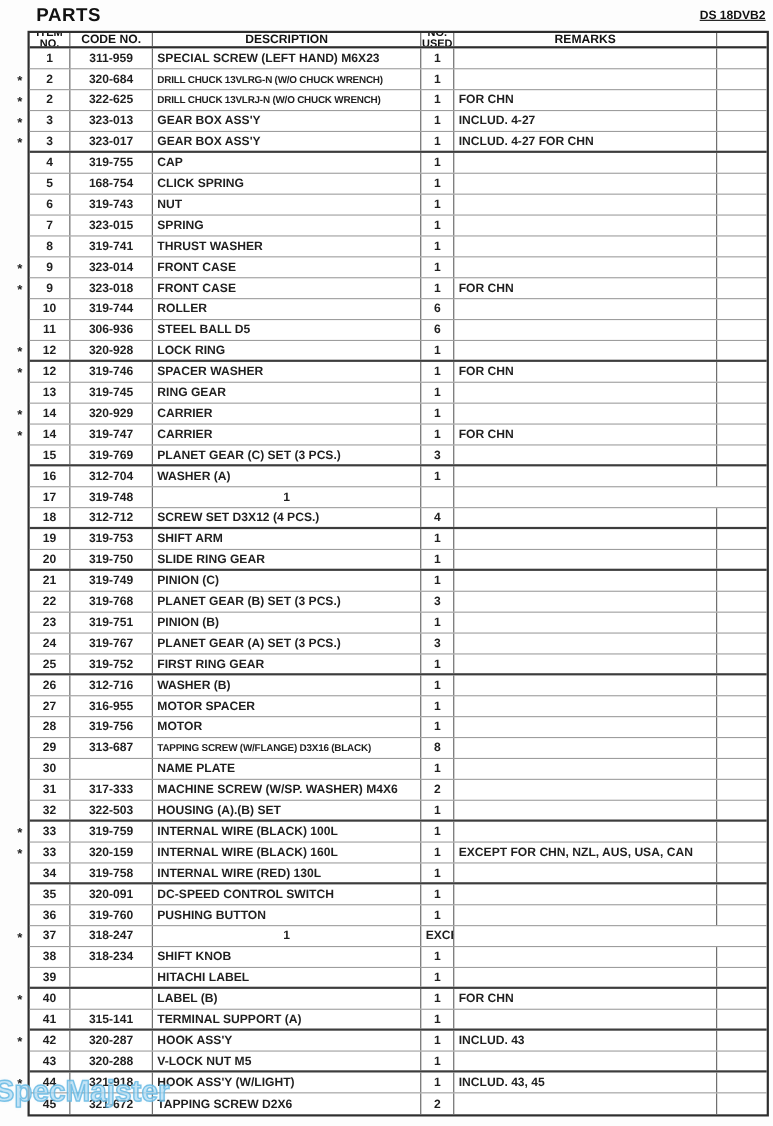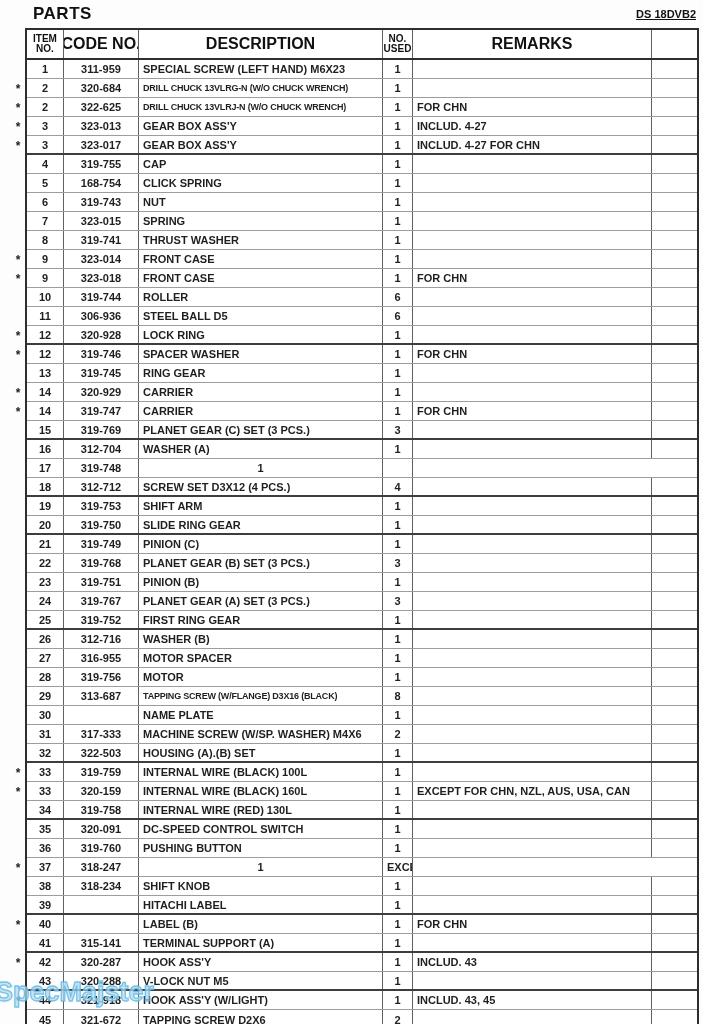--- a/index.html
+++ b/index.html
@@ -24,30 +24,30 @@
     border:2px solid #2e2e2e; box-sizing:border-box; background:#fff;
   }
   .row {
     position:relative; display:grid;
     grid-template-columns:37px 75px 244px 30px 239px 45px;
     height:19px; box-sizing:border-box;
     border-bottom:1px solid #9d9d9d;
   }
   .row.thick { border-bottom:2px solid #3d3d3d; }
   .row:last-child { border-bottom:none; }
-  .row.hdr { height:30px; border-bottom:2px solid #2e2e2e; }
+  .row.hdr { height:14px; border-bottom:2px solid #2e2e2e; }
   .cell {
     box-sizing:border-box; border-right:1px solid #606060;
     display:flex; align-items:center; overflow:hidden;
     font-size:11px; font-weight:bold; white-space:nowrap;
   }
   .cell:last-child { border-right:none; }
   .c-center { justify-content:center; }
   .c-left { justify-content:flex-start; padding-left:4px; }
-  .hdr .cell { justify-content:center; font-size:16px; color:#111; }
+  .hdr .cell { justify-content:center; font-size:11px; color:#111; }
   .hdr .two-line {
     white-space:pre-line; text-align:center; font-size:10px; line-height:10px;
   }
   .desc.small { font-size:9px; letter-spacing:-0.2px; }
   .star {
     position:absolute; left:-16px; top:3px; width:14px;
     font-size:12px; font-weight:bold; color:#222; text-align:center;
   }
   .watermark {
     position:absolute; left:-5px; top:977px; z-index:6;

